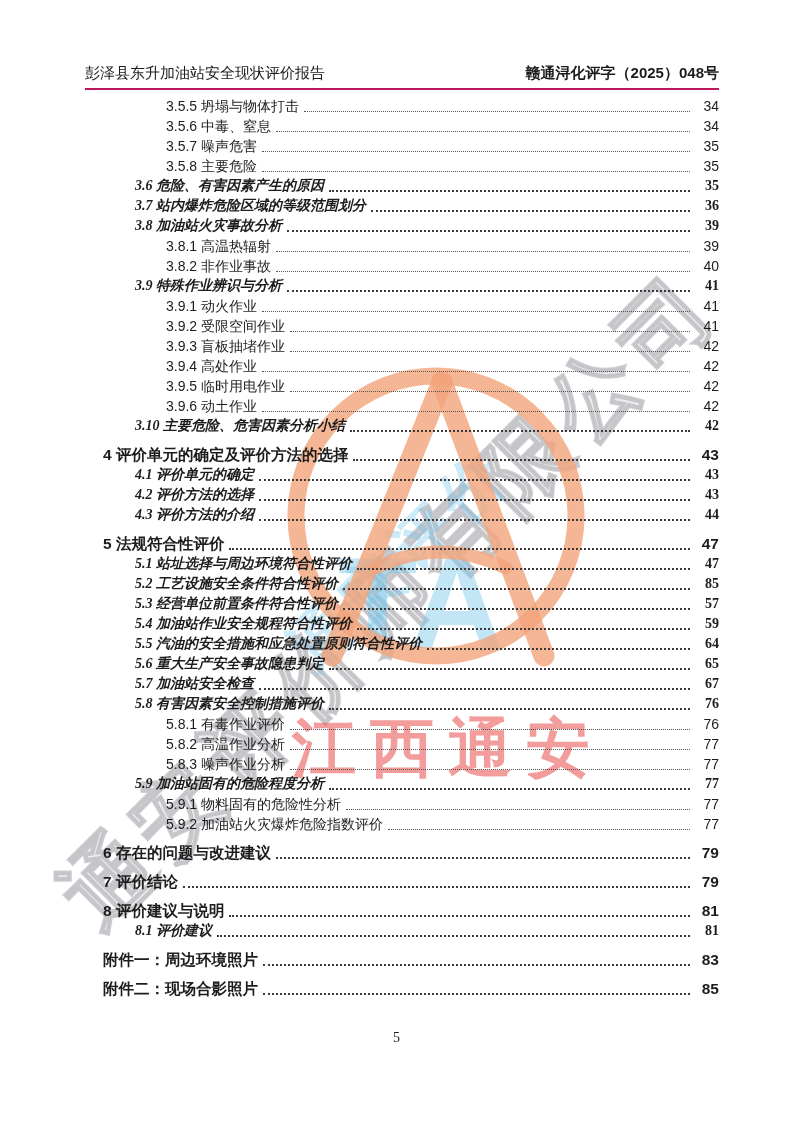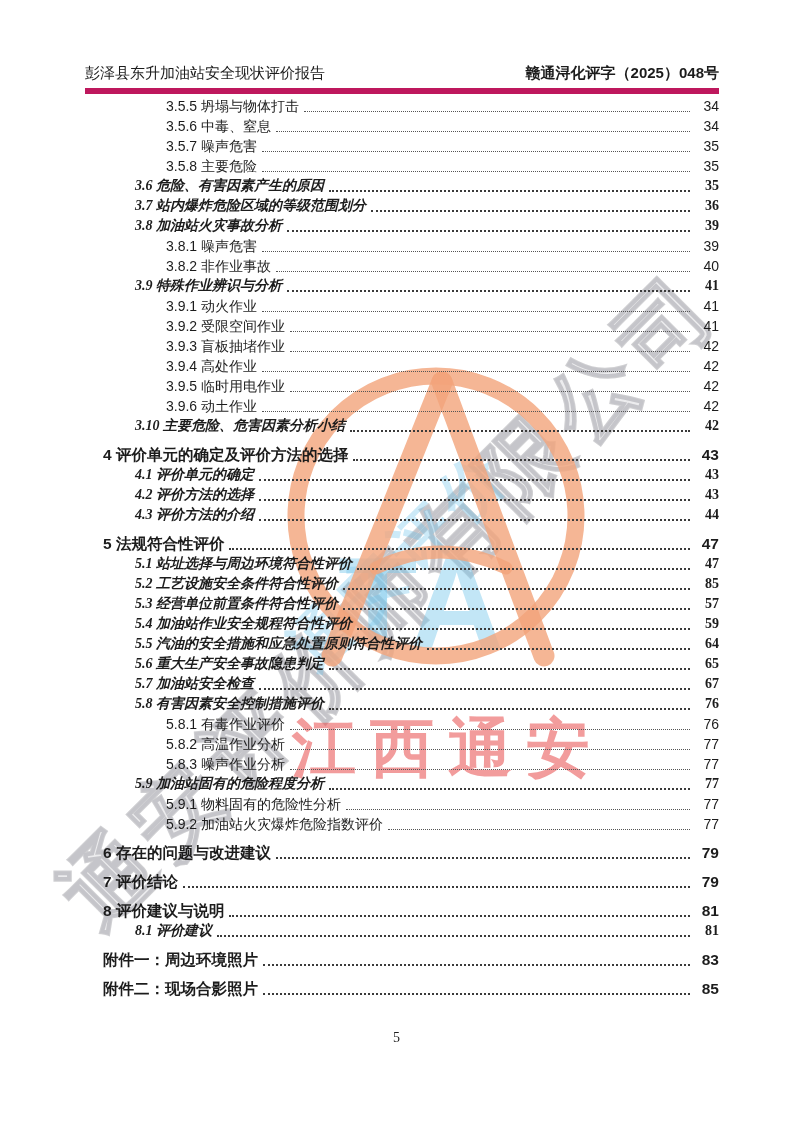--- a/index.html
+++ b/index.html
@@ -9,21 +9,21 @@
     margin:0 auto;
     background:#ffffff;
     overflow:hidden;
     font-family:"Liberation Serif", serif;
     color:#1c1c1c;
   }
   
   .header{
     position:absolute;top:64px;left:85px;width:634px;
     display:flex;justify-content:space-between;align-items:baseline;
-    border-bottom:6px solid #be185d;
+    border-bottom:2px solid #be185d;
     padding-bottom:5px;
     font-family:"Liberation Sans", sans-serif;
     font-size:15px;
   }
   .header .right{font-weight:600;}
   
   .toc{
     position:absolute;top:96px;left:103px;width:616px;
   }
   .toc-row{
@@ -153,21 +153,21 @@
         <span class="label">3.7 站内爆炸危险区域的等级范围划分</span>
         <span class="leader"></span>
         <span class="pg">36</span>
       </div>
       <div class="toc-row lvl2">
         <span class="label">3.8 加油站火灾事故分析</span>
         <span class="leader"></span>
         <span class="pg">39</span>
       </div>
       <div class="toc-row lvl3">
-        <span class="label">3.8.1 噪声危害</span>
+        <span class="label">3.8.1 高温热辐射</span>
         <span class="leader"></span>
         <span class="pg">39</span>
       </div>
       <div class="toc-row lvl3">
         <span class="label">3.8.2 非作业事故</span>
         <span class="leader"></span>
         <span class="pg">40</span>
       </div>
       <div class="toc-row lvl2">
         <span class="label">3.9 特殊作业辨识与分析</span>

